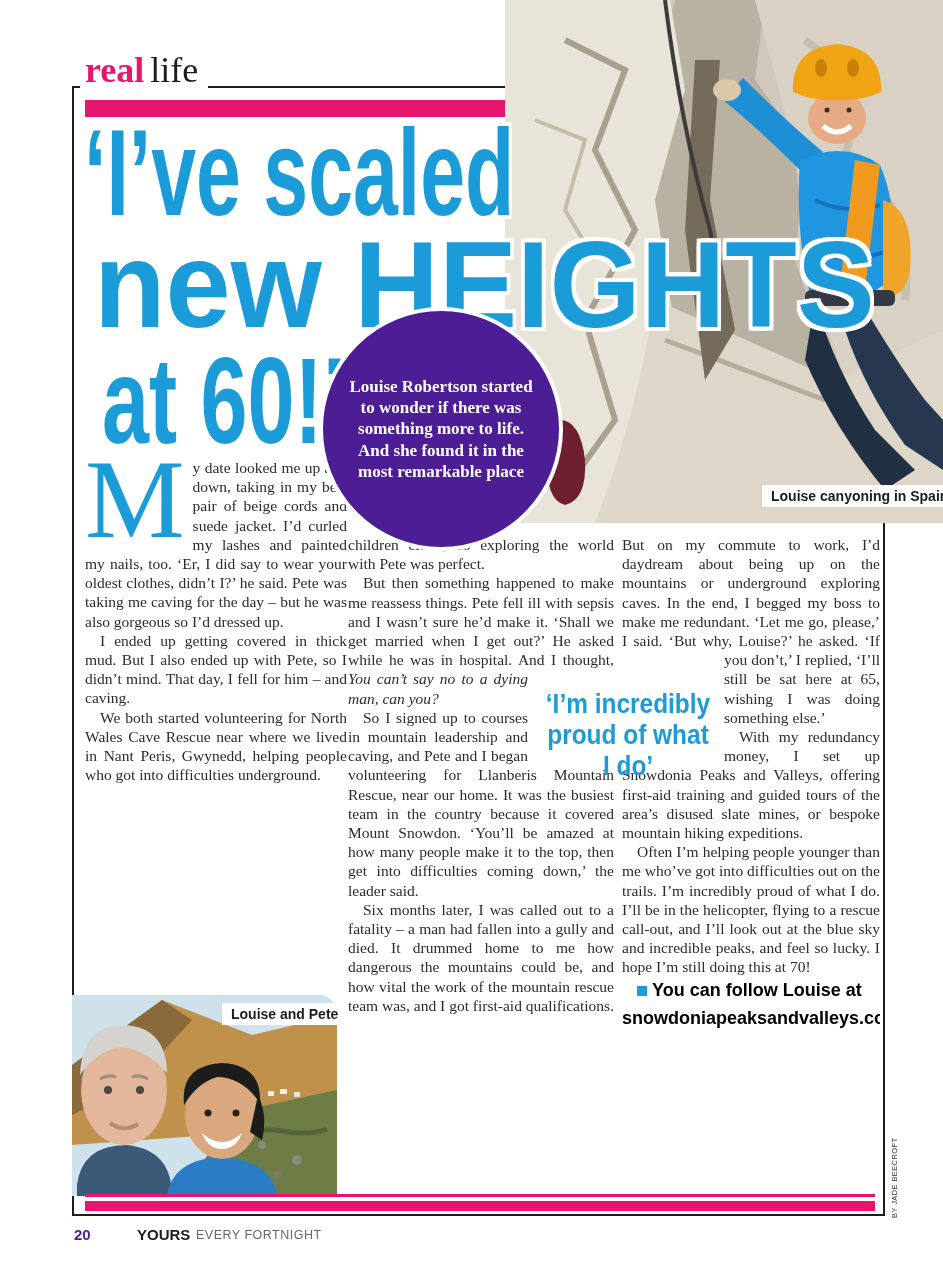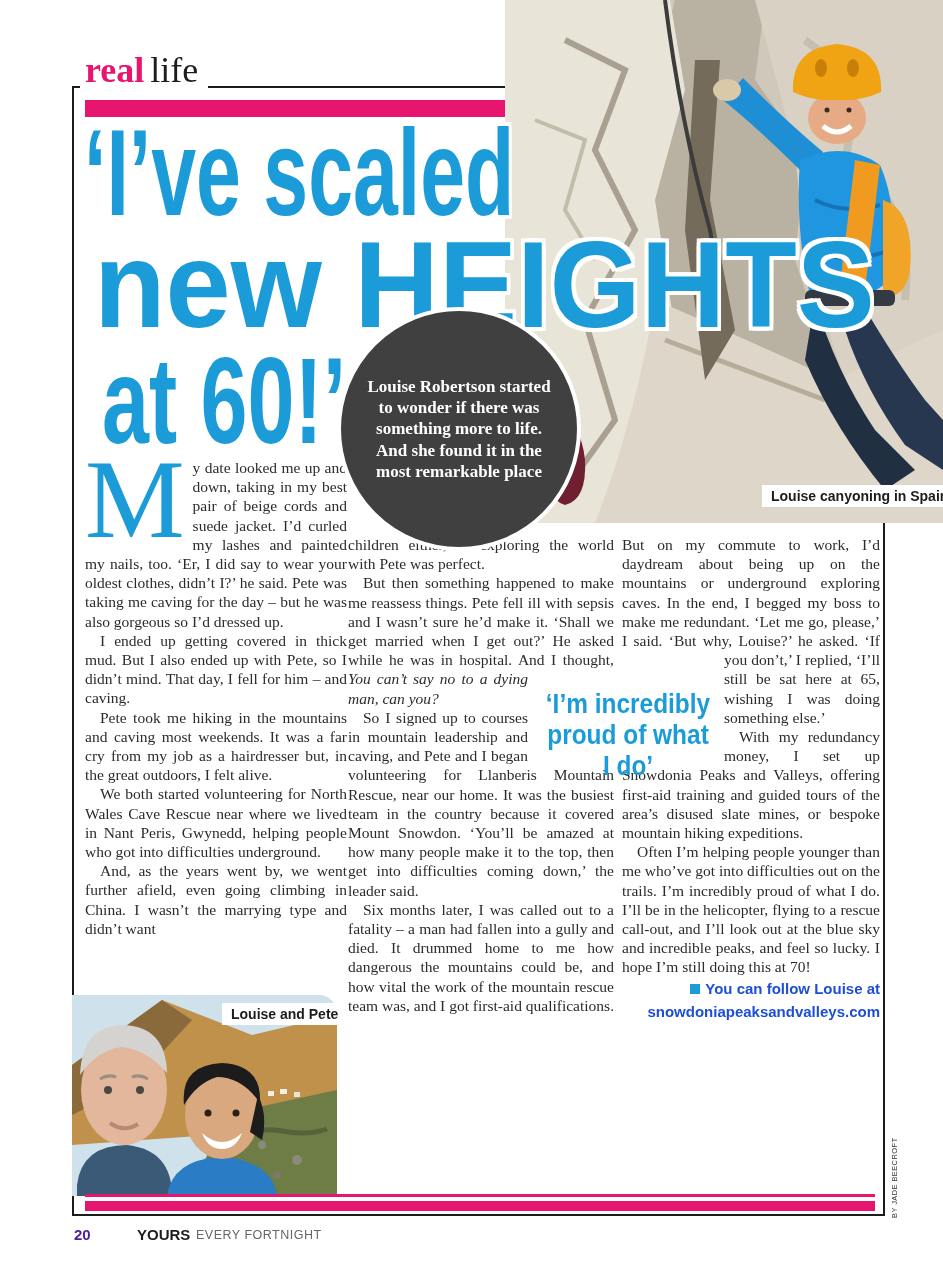--- a/index.html
+++ b/index.html
@@ -31,22 +31,22 @@
   #hl3{left:102px;top:340px;transform:scale(0.88,1.27);}
 
   
   #hero-photo{position:absolute;left:505px;top:0;width:438px;height:523px;z-index:1;overflow:hidden;}
   .caption{position:absolute;background:#fff;color:#1c1c1c;font-family:"Liberation Sans",sans-serif;
            font-weight:bold;font-size:14px;padding:3px 9px;z-index:6;white-space:nowrap;}
   #hero-caption{left:762px;top:485px;}
   #bottom-caption{left:206px;top:1003px;margin-left:16px;}
 
   
-  #standfirst{position:absolute;left:337px;top:307px;width:236px;height:236px;border-radius:50%;
-              background:#404040;border:4px solid #fff;z-index:5;display:flex;align-items:center;justify-content:center;}
+  #standfirst{position:absolute;left:319px;top:307px;width:236px;height:236px;border-radius:50%;
+              background:#4c1d95;border:4px solid #fff;z-index:5;display:flex;align-items:center;justify-content:center;}
   #standfirst .txt{color:#fff;font-family:"Liberation Serif",serif;font-weight:bold;font-size:17px;
                    line-height:1.25;text-align:center;padding:0 20px;}
 
   
   .col{position:absolute;font-size:15.5px;line-height:19.2px;text-align:justify;}
   #col1{left:85px;top:458px;width:262px;height:532px;overflow:hidden;}
   #col2{left:348px;top:535px;width:266px;height:672px;overflow:hidden;}
   #col3{left:622px;top:535px;width:258px;height:672px;overflow:hidden;}
   .col p{margin:0;}
   .col p + p{text-indent:15px;}
@@ -55,22 +55,22 @@
   .qspacer-r{float:right;width:80px;height:96px;margin-left:6px;}
   .qspacer-l{float:left;width:96px;height:114px;margin-right:6px;}
   .ital{font-style:italic;}
 
   
   #pull-quote{position:absolute;left:540px;top:688px;width:176px;z-index:4;color:#1b9cd8;
               font-family:"Liberation Sans",sans-serif;font-weight:bold;font-size:26px;line-height:1.12;
               text-align:center;transform:scale(0.94,1.08);transform-origin:top center;}
 
   
-  .endnote{font-family:"Liberation Sans",sans-serif;font-weight:bold;font-size:15px;line-height:1.55;
-           text-align:right;color:#1d4ed8;margin-top:2px;}
+  .endnote{font-family:"Liberation Sans",sans-serif;font-weight:bold;font-size:18px;line-height:1.55;
+           text-align:left;color:#000000;margin-top:2px;}
   .bullet-square{display:inline-block;width:10px;height:10px;background:#1b9cd8;margin-right:5px;}
 
   
   #bottom-photo{position:absolute;left:72px;top:995px;width:265px;height:201px;z-index:2;
                 overflow:hidden;border-radius:0 18px 0 0;}
 
   
   #footer-rule-thin{position:absolute;left:85px;top:1194px;width:790px;height:3px;background:#e8156f;z-index:3;}
   #footer-rule-thick{position:absolute;left:85px;top:1201px;width:790px;height:10px;background:#e8156f;z-index:3;}
   #page-number{position:absolute;left:74px;top:1226px;font-family:"Liberation Sans",sans-serif;
@@ -152,23 +152,21 @@
   <div id="hl2" class="hl">new HEIGHTS</div>
   <div id="hl3" class="hl">at 60!’</div>
 
   <div id="standfirst">
     <div class="txt">Louise Robertson started to wonder if there was something more to life. And she found it in the most remarkable place</div>
   </div>
 
   <div id="col1" class="col">
     <p><span id="dropcap">M</span><span>y date looked me up and down, taking in my best pair of beige cords and suede jacket. I’d curled my lashes and painted my nails, too. ‘Er, I did say to wear your oldest clothes, didn’t I?’ he said. Pete was taking me caving for the day – but he was also gorgeous so I’d dressed up.</span></p>
     <p>I ended up getting covered in thick mud. But I also ended up with Pete, so I didn’t mind. That day, I fell for him – and caving.</p>
-    <p>Pete took me hiking in the mountains and caving most weekends. It was a far cry from my job as a hairdresser but, in the great outdoors, I felt alive.</p>
     <p>We both started volunteering for North Wales Cave Rescue near where we lived in Nant Peris, Gwynedd, helping people who got into difficulties underground.</p>
-    <p>And, as the years went by, we went further afield, even going climbing in China. I wasn’t the marrying type and didn’t want</p>
   </div>
 
   <div id="col2" class="col">
     <p>children either, so exploring the world with Pete was perfect.</p>
     <p><span>But then something happened to make me reassess things. Pete fell ill with sepsis and I wasn’t sure he’d make it. ‘Shall we get married when I get out?’ He asked while he was in hospital. And I thought, </span><span class="qspacer-r"></span><span class="ital">You can’t say no to a dying man, can you?</span></p>
     <p>So I signed up to courses in mountain leadership and caving, and Pete and I began volunteering for Llanberis Mountain Rescue, near our home. It was the busiest team in the country because it covered Mount Snowdon. ‘You’ll be amazed at how many people make it to the top, then get into difficulties coming down,’ the leader said.</p>
     <p>Six months later, I was called out to a fatality – a man had fallen into a gully and died. It drummed home to me how dangerous the mountains could be, and how vital the work of the mountain rescue team was, and I got first-aid qualifications.</p>
   </div>
 
   <div id="col3" class="col">

